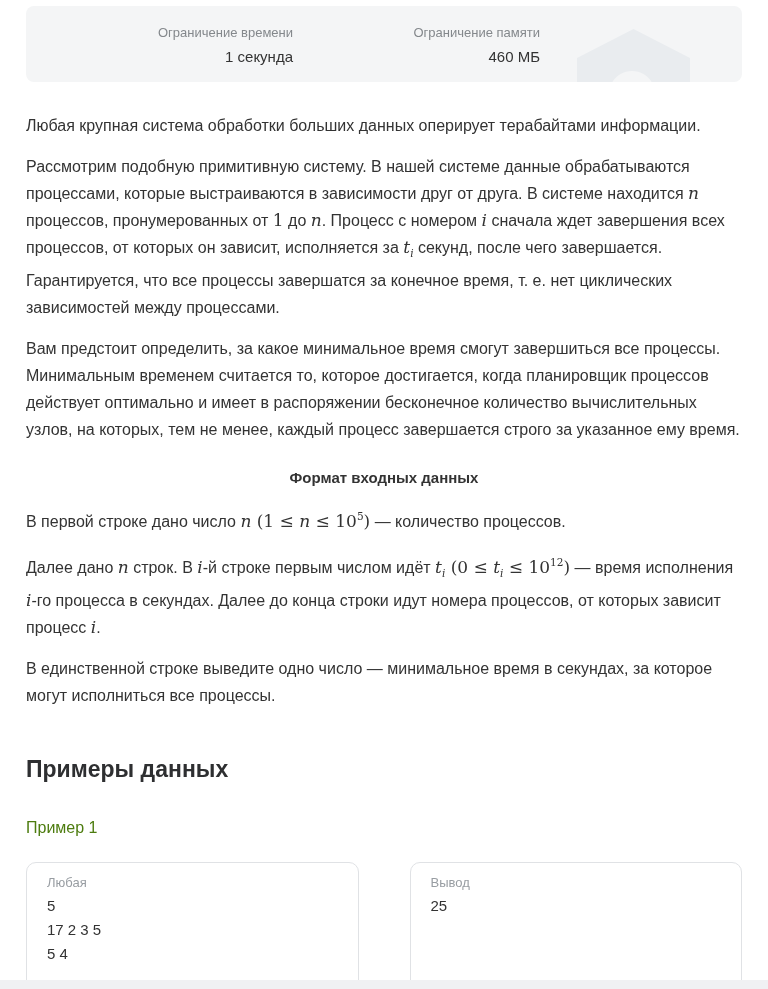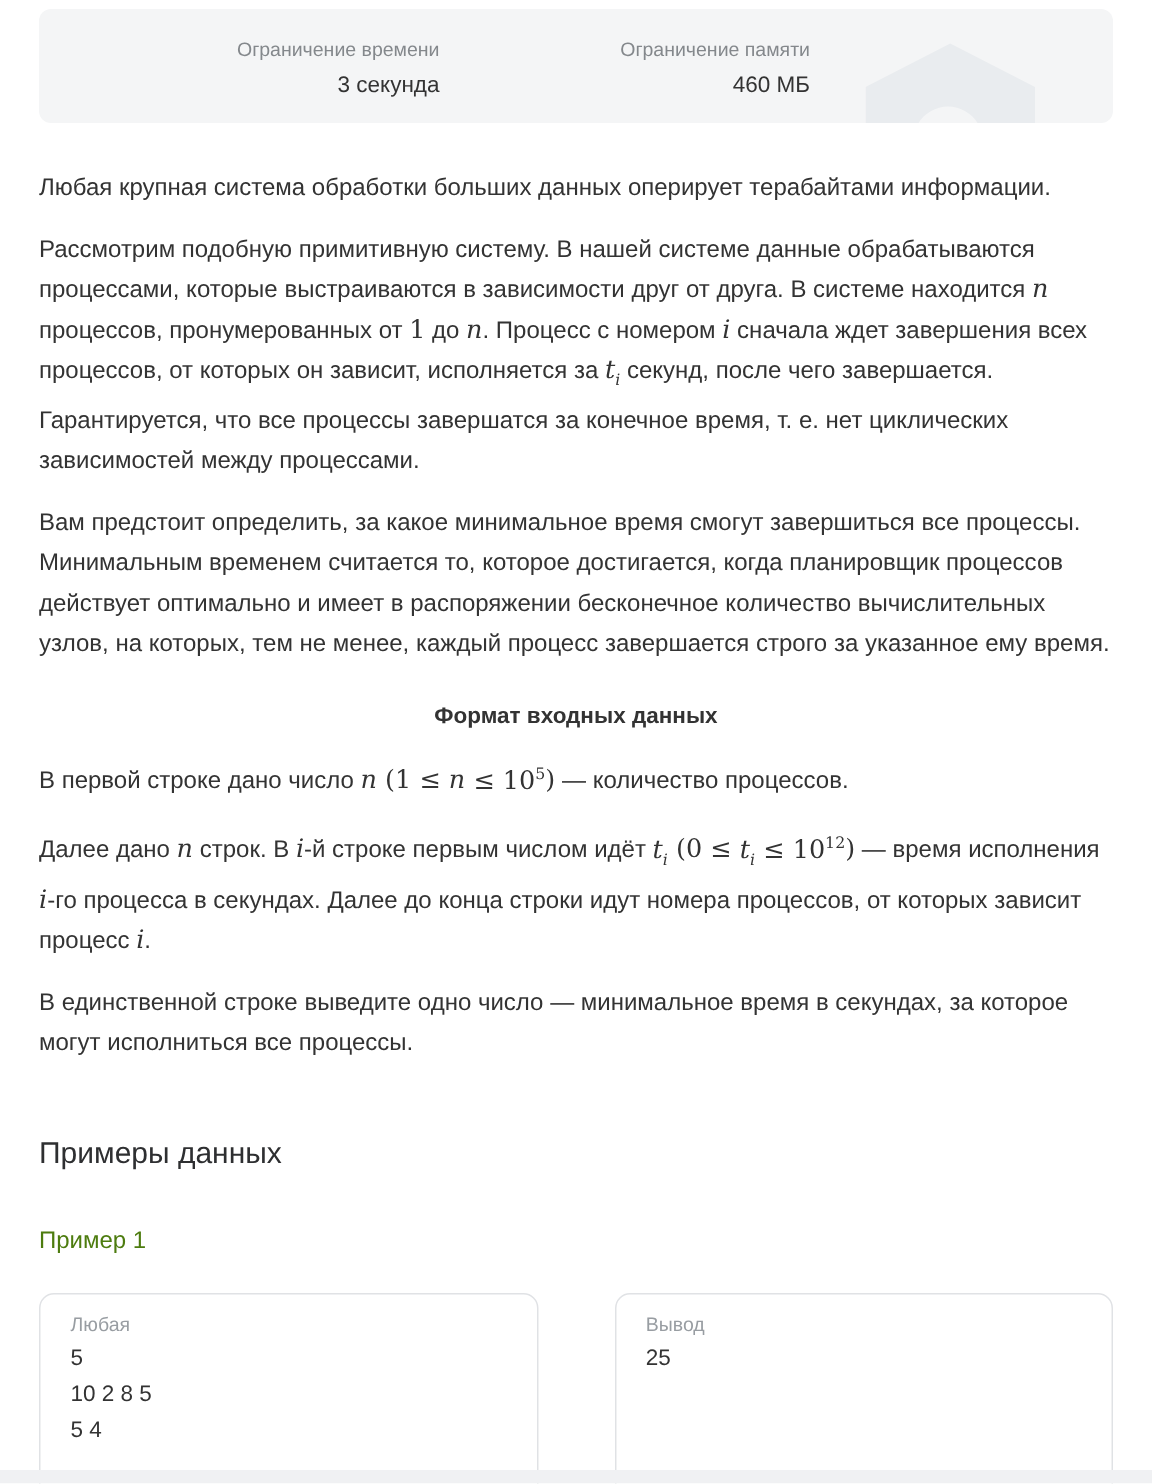--- a/index.html
+++ b/index.html
@@ -28,41 +28,41 @@
   .limit-value{font-size:15px;line-height:20px;color:var(--text);margin-top:6px;}
   .watermark{position:absolute;right:52px;top:16px;}
   .content{padding:0 26px;}
   p.body-p{margin:14px 0 0;font-size:16px;line-height:27px;color:var(--text);}
   p.body-p.first{margin-top:30px;}
   .fmt-heading{margin:24px 0 0;font-size:15px;font-weight:600;line-height:22px;color:var(--text);text-align:center;}
   .math{font-family:"DejaVu Serif",serif;font-size:17px;}
   .it{font-style:italic;}
   .math sup{font-size:0.62em;}
   .math sub{font-size:0.62em;}
-  .examples-title{margin:46px 0 0;font-size:20px;line-height:28px;font-weight:400;color:#2e2f31;}
+  .examples-title{margin:46px 0 0;font-size:23px;line-height:28px;font-weight:700;color:#2e2f31;}
   .example-title{margin:34px 0 0;font-size:16px;line-height:22px;font-weight:400;color:#4d7c0f;}
   .samples-row{display:flex;gap:51px;margin-top:23px;}
   .sample-box{
     flex:1;height:175px;border:1px solid var(--border);border-radius:10px;
     background:#fff;padding:12px 20px;overflow:hidden;
   }
   .sample-label{font-size:13px;line-height:16px;color:var(--sample_label_gray);margin-bottom:3px;}
   .sample-lines{font-size:15px;color:var(--text);}
   .sample-lines div{line-height:24px;}
   .bottom-band{position:absolute;left:0;right:0;bottom:0;height:9px;background:var(--band);}
 </style>
 </head>
 <body>
 
 <div class="page">
 
   <header class="limits-card">
     <div class="limit-col">
       <div class="limit-label">Ограничение времени</div>
-      <div class="limit-value">3 секунда</div>
+      <div class="limit-value">1 секунда</div>
     </div>
     <div class="limit-col">
       <div class="limit-label">Ограничение памяти</div>
       <div class="limit-value">460 МБ</div>
     </div>
     <svg class="watermark" width="113" height="80" viewBox="0 0 113 80" aria-hidden="true">
       <path fill="#e9ecef" fill-rule="evenodd" d="M56.5 7 L113 36 L113 80 L0 80 L0 36 Z M55 49 a23 23 0 1 0 0.02 0 Z"></path>
     </svg>
   </header>
 
@@ -79,21 +79,21 @@
     <p class="body-p">В единственной строке выведите одно число — минимальное время в секундах, за которое могут исполниться все процессы.</p>
 
     <h1 class="examples-title">Примеры данных</h1>
     <h2 class="example-title">Пример 1</h2>
 
     <div class="samples-row">
       <div class="sample-box">
         <div class="sample-label">Любая</div>
         <div class="sample-lines">
             <div>5</div>
-            <div>10 2 8 5</div>
+            <div>17 2 3 5</div>
             <div>5 4</div>
           </div>
       </div>
       <div class="sample-box">
         <div class="sample-label">Вывод</div>
         <div class="sample-lines">
             <div>25</div>
           </div>
       </div>
     </div>

